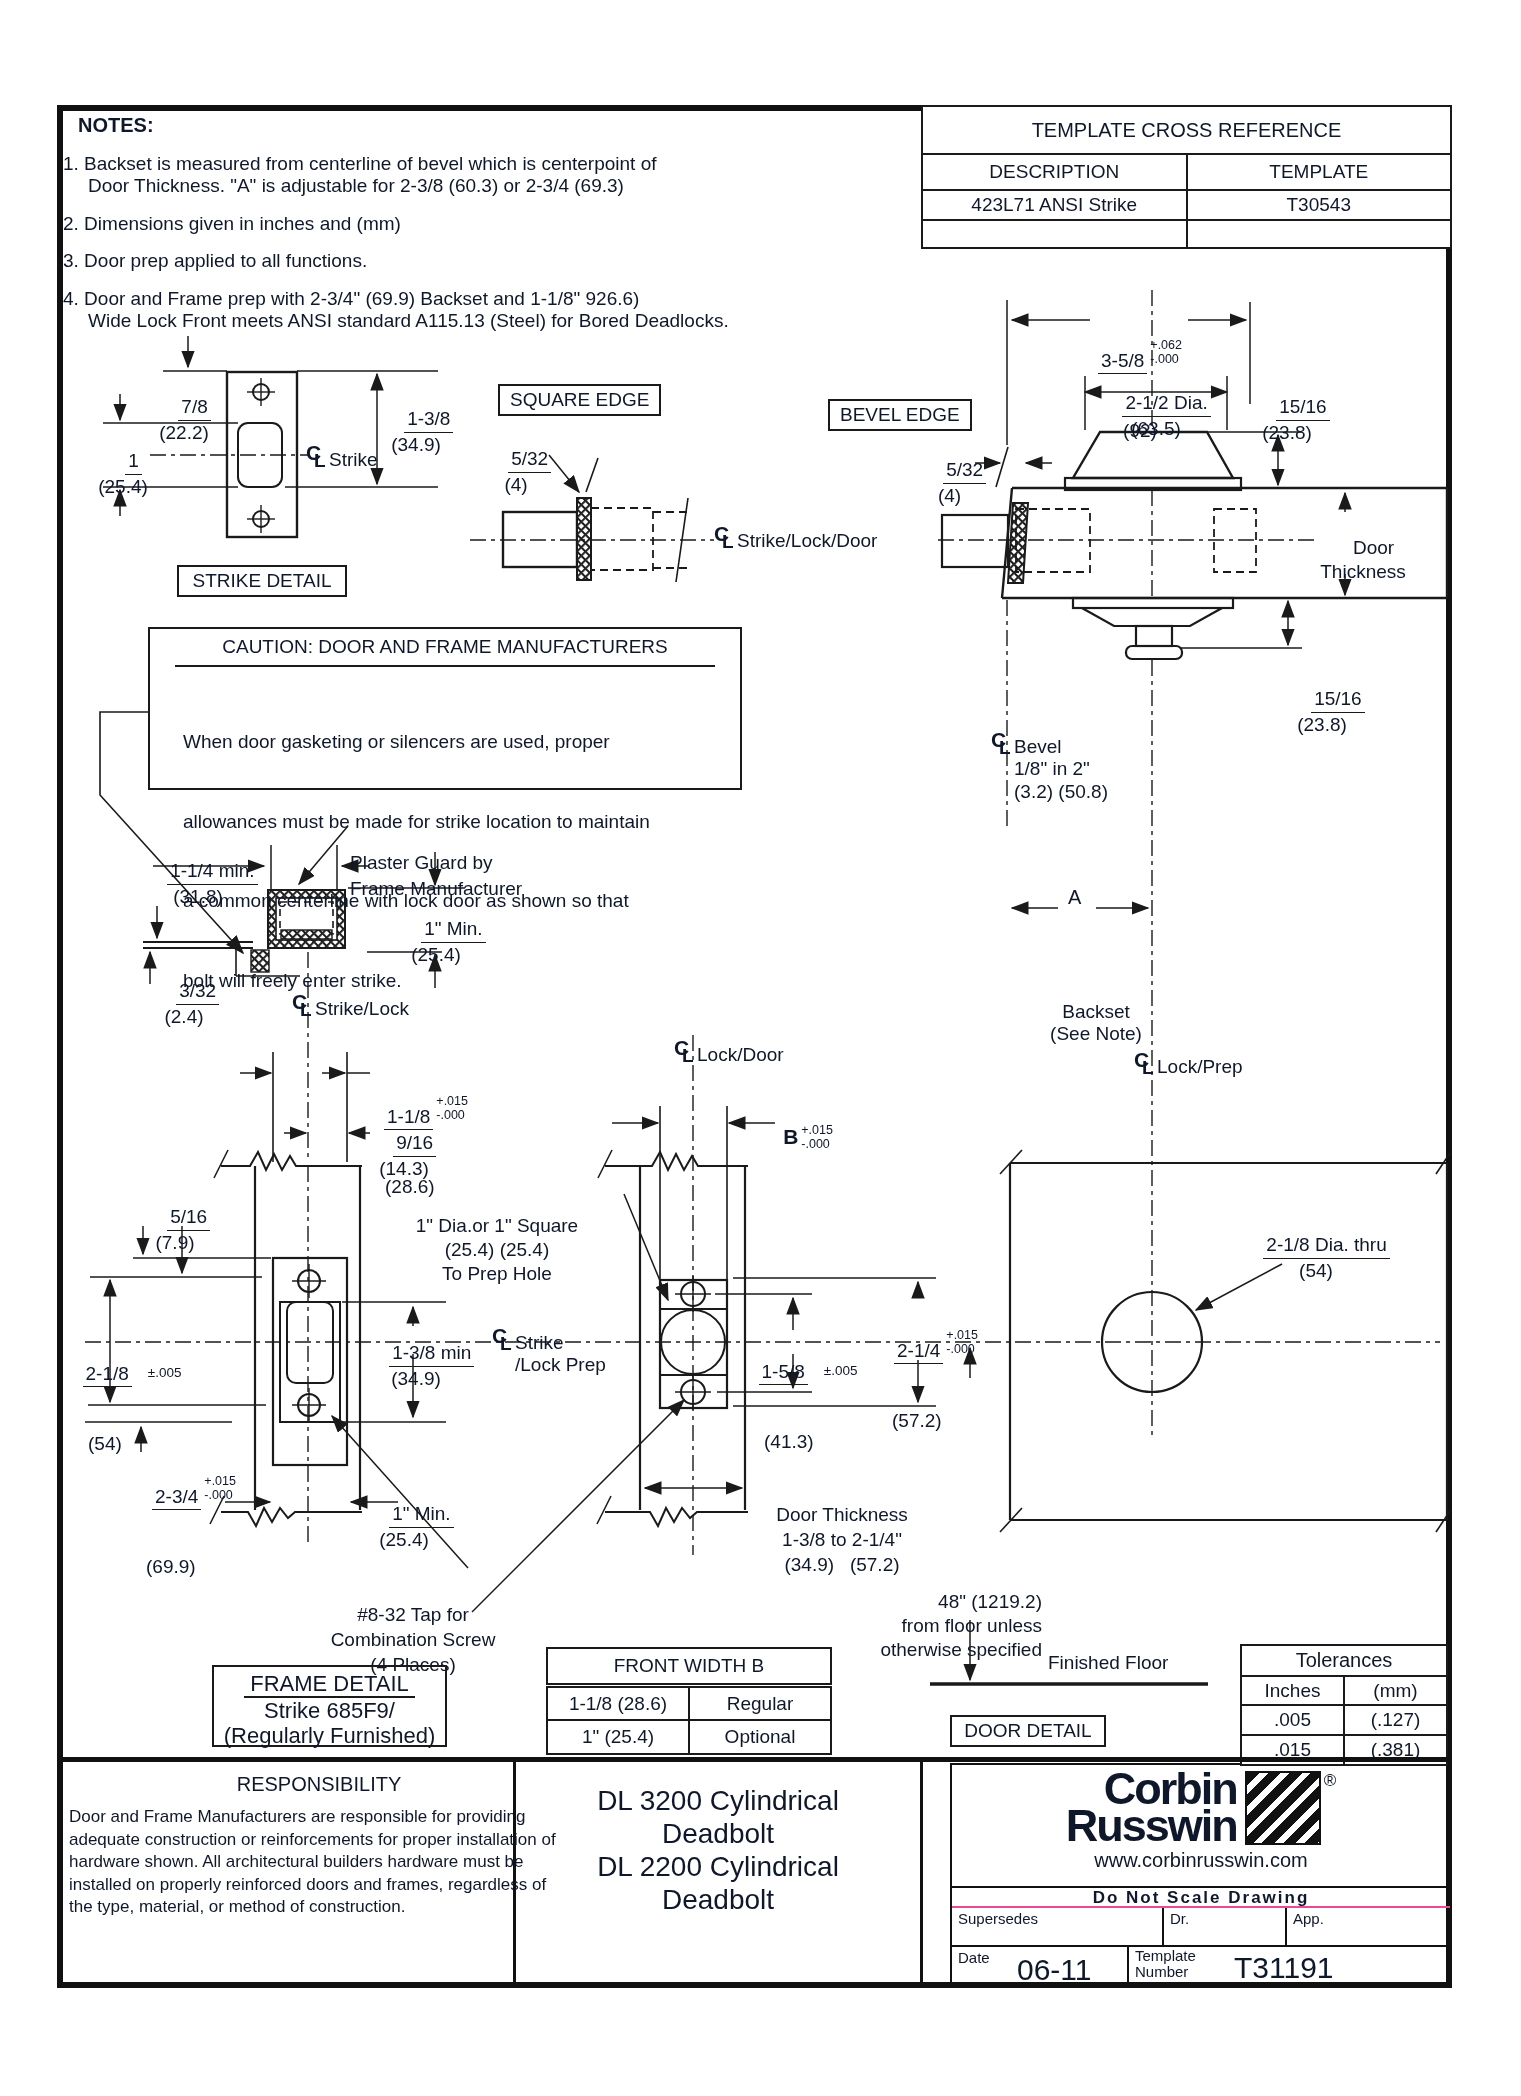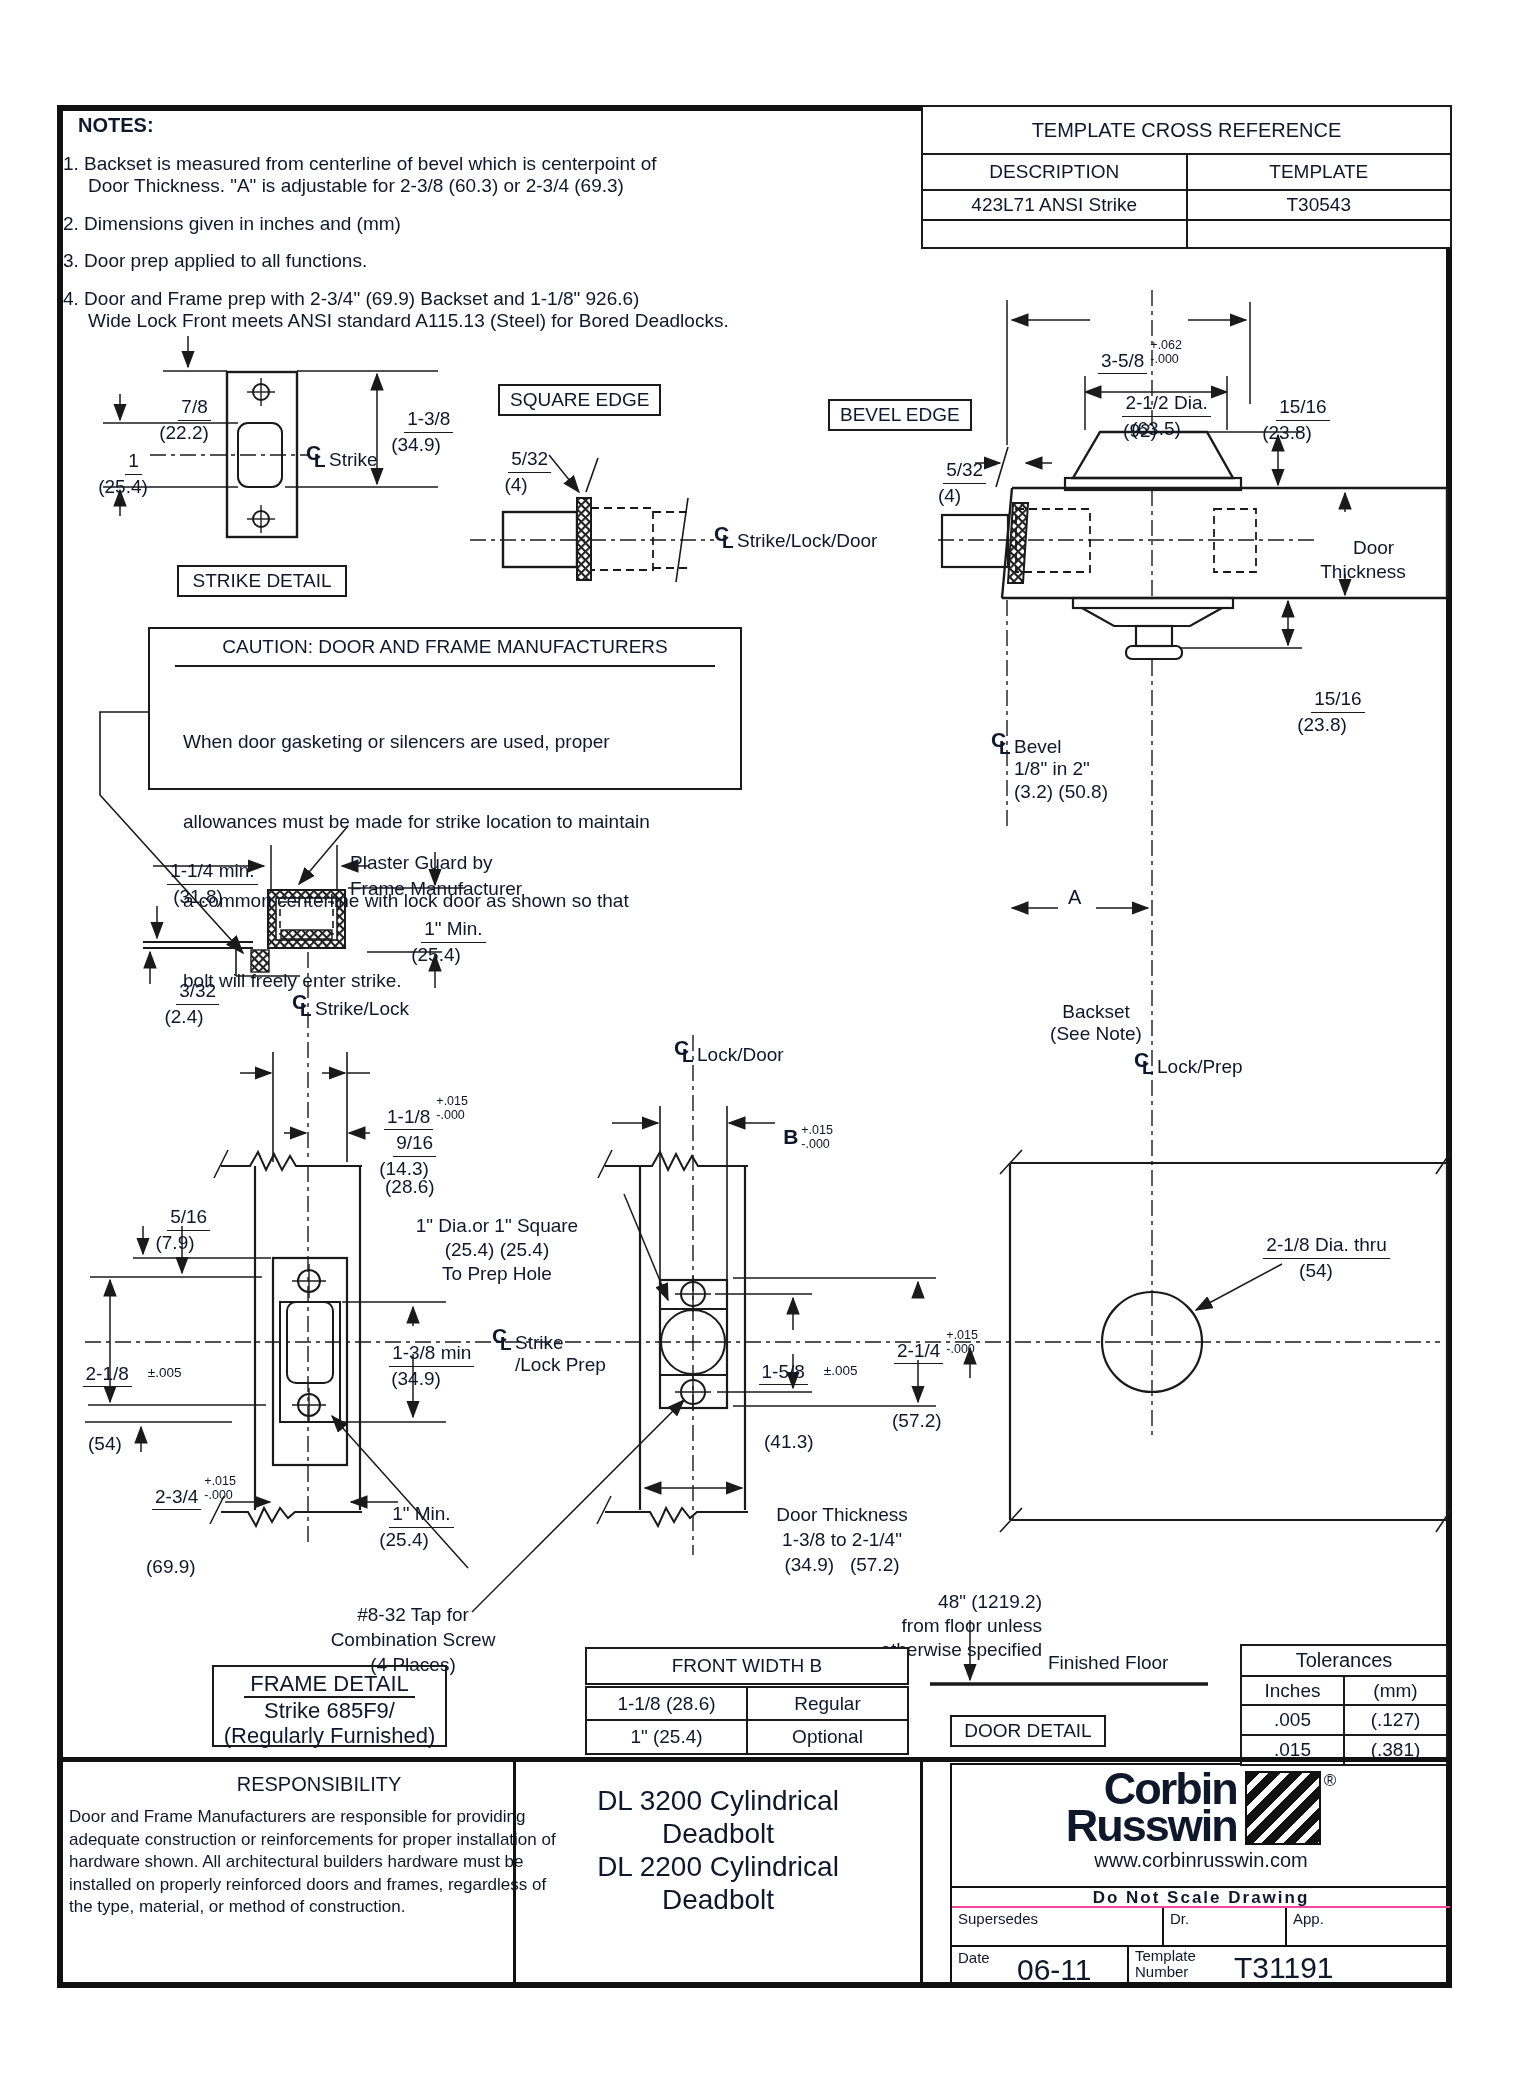--- a/index.html
+++ b/index.html
@@ -388,21 +388,21 @@
   <div class="lbl dim" style="left:753px;top:1452px;width:178px;line-height:25px">
     <div>Door Thickness</div><div>1-3/8 to 2-1/4"</div><div>(34.9)   (57.2)</div></div>
   <div class="lbl" style="left:868px;top:1542px;width:174px;text-align:right;line-height:24px">
     <div>48" (1219.2)</div><div>from floor unless</div><div>otherwise specified</div></div>
 
   <div class="lbl dim" style="left:1240px;top:1212px;width:152px">
     <div class="v">2-1/8 Dia. thru</div><div class="mm">(54)</div></div>
   <div class="lbl" style="left:1048px;top:1652px">Finished Floor</div>
   <div class="boxlbl" style="left:950px;top:1715px;width:132px">DOOR DETAIL</div>
 
-  <table class="tbl" style="left:585px;top:1647px;width:324px">
+  <table class="tbl" style="left:546px;top:1647px;width:286px">
     <tbody>
         <tr>
           <td colspan="2" style="height:32px;border-bottom:5px double #1a1a1a">FRONT WIDTH B</td>
         </tr>
     <tr>
       <td style="width:156px;height:29px">1-1/8 (28.6)</td>
       <td>Regular</td>
     </tr>
     <tr>
       <td style="height:30px">1" (25.4)</td>

